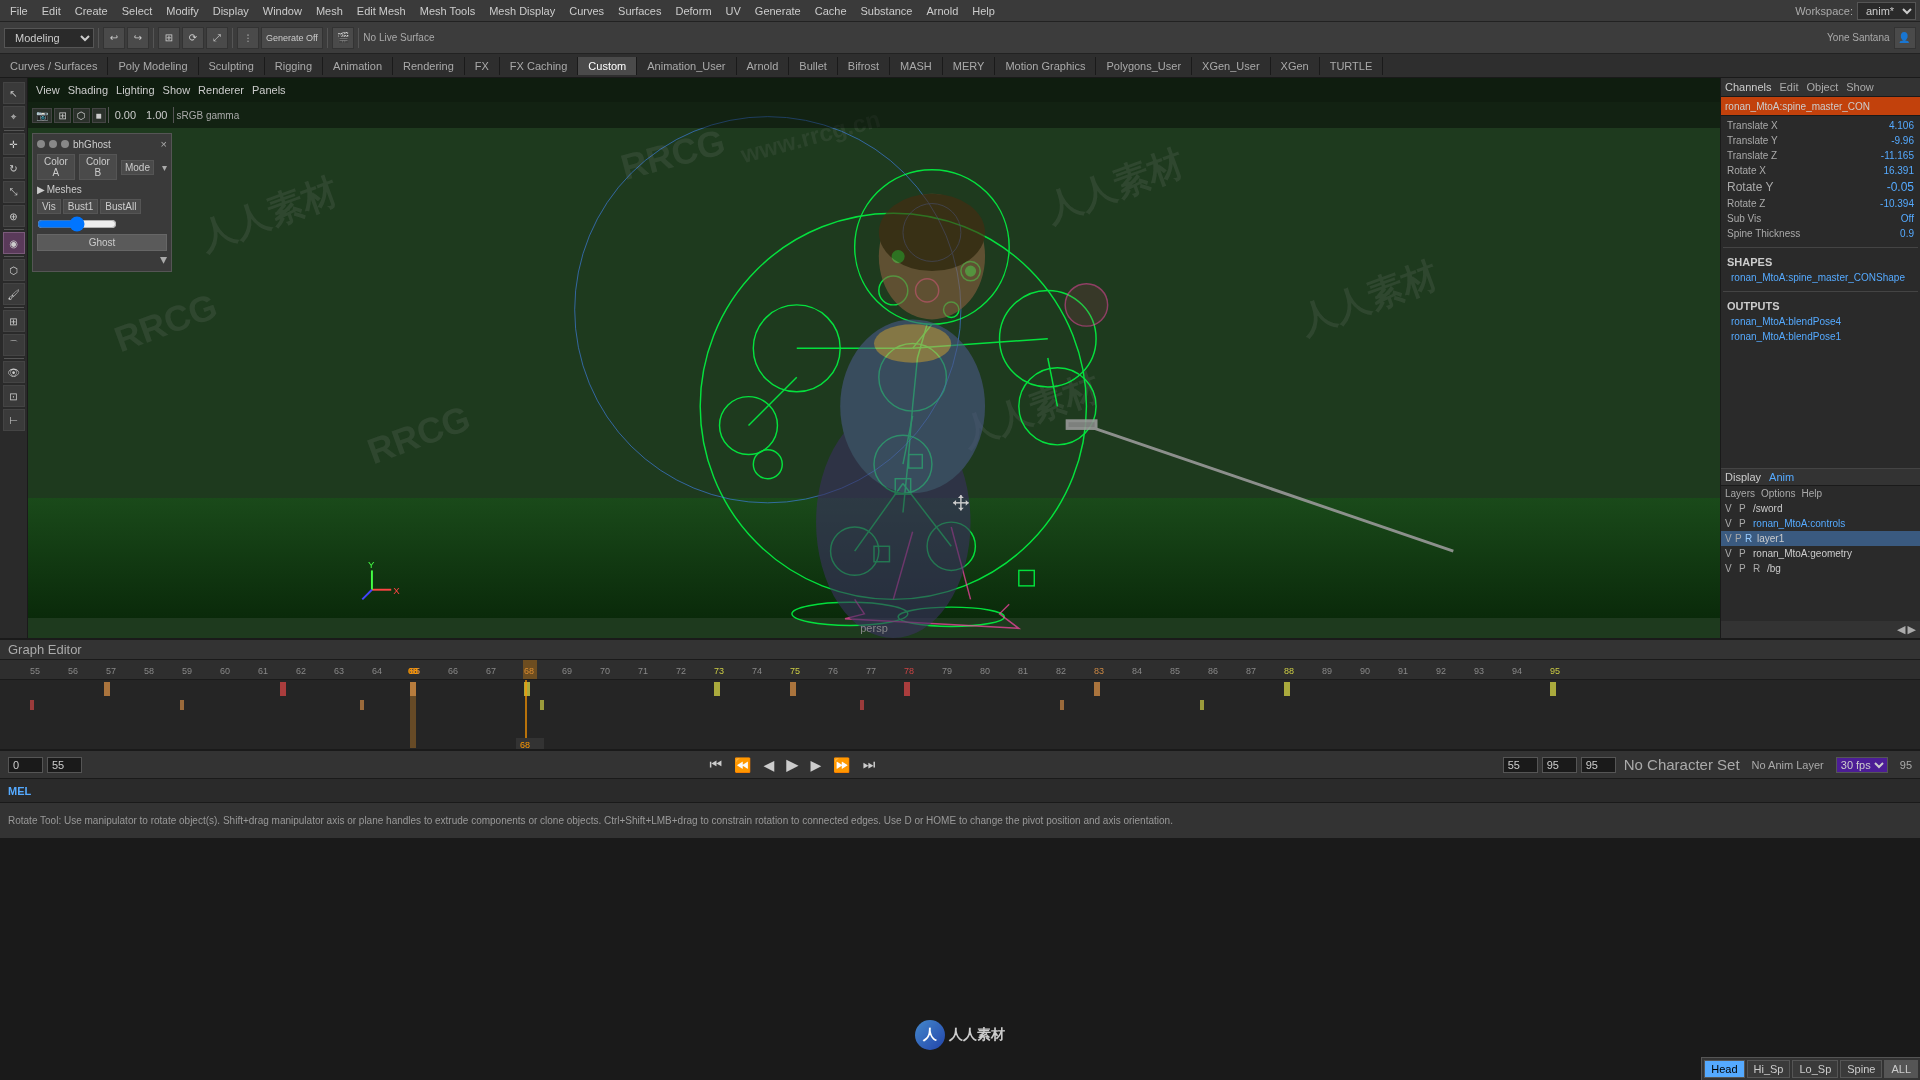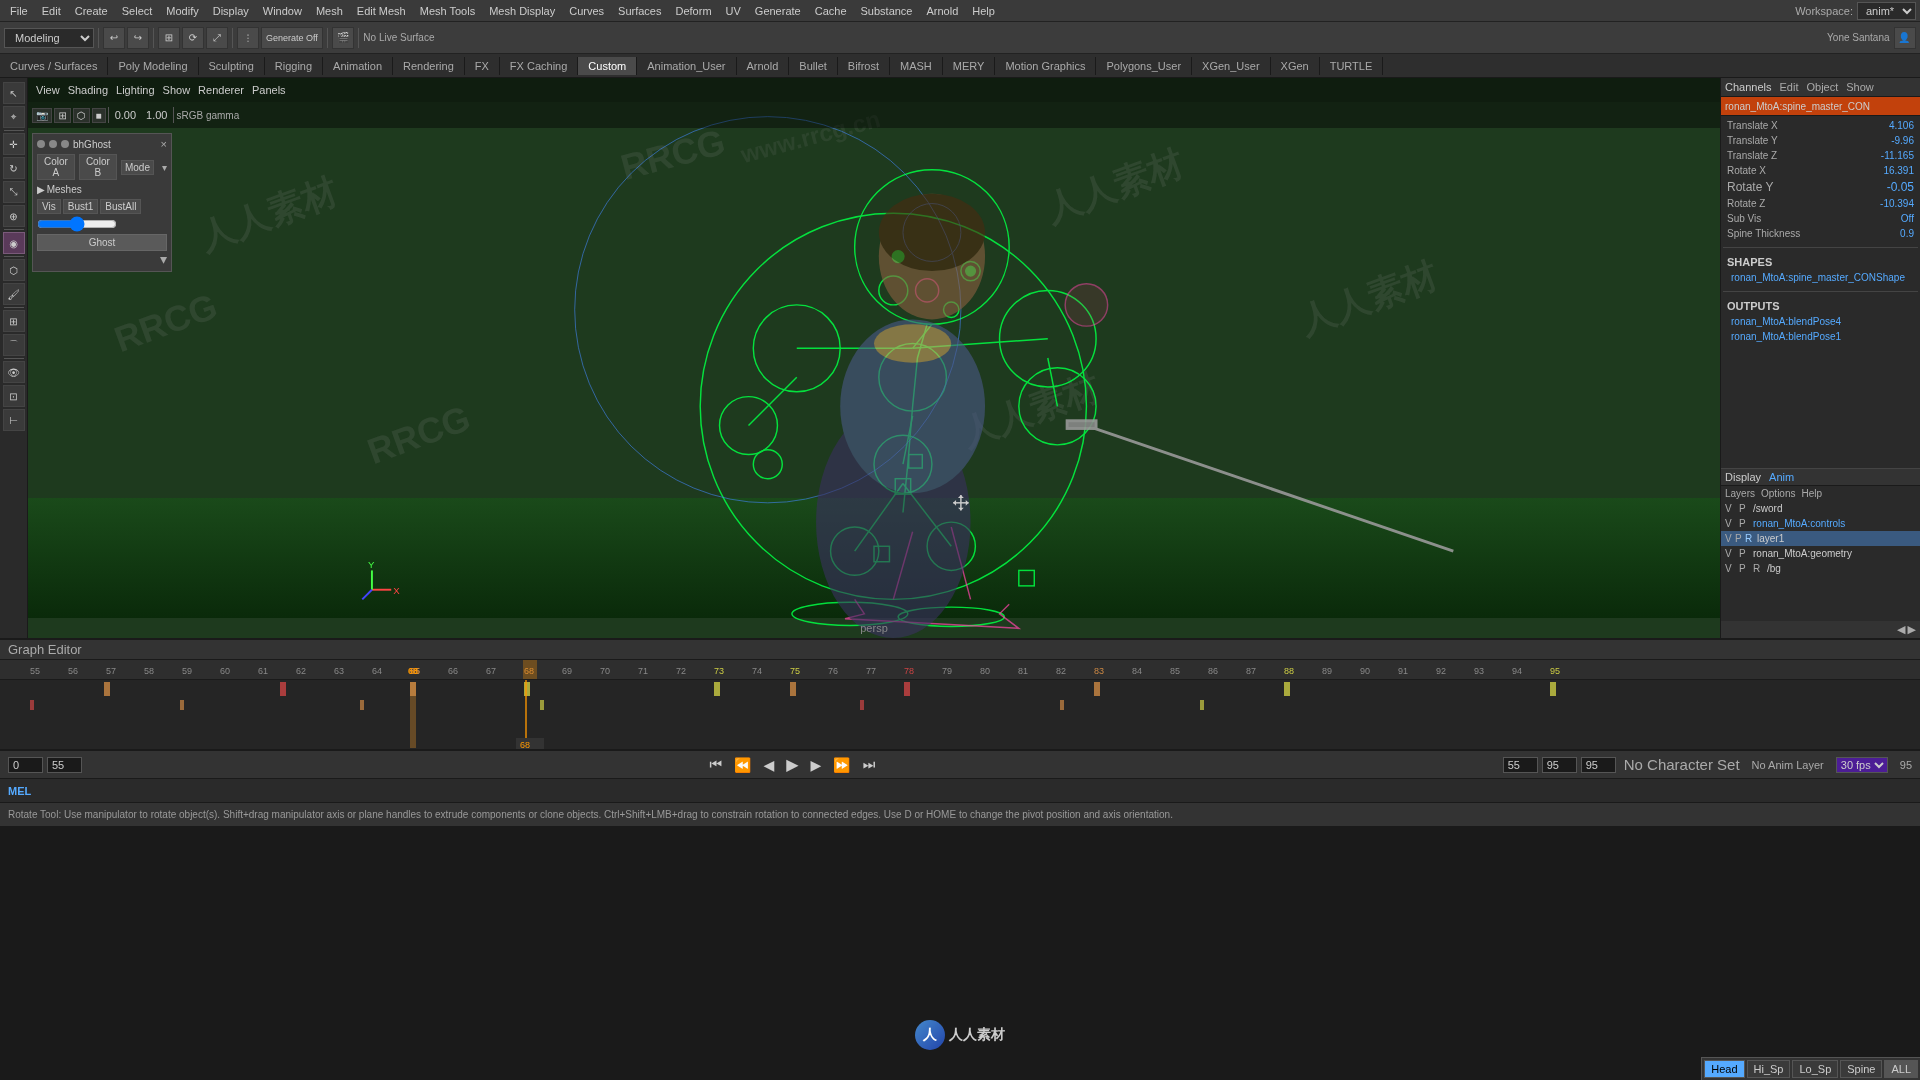--- a/index.html
+++ b/index.html
@@ -50,21 +50,21 @@
     .color-btn { font-size: 10px; color: #ccc; cursor: pointer; padding: 1px 3px; background: #4a4a4a; border: 1px solid #555; }
     .ghost-section { margin-bottom: 4px; }
     .ghost-section-title { display: flex; align-items: center; gap: 2px; font-size: 10px; color: #ccc; cursor: pointer; }
     .ghost-buttons { display: flex; gap: 2px; margin-top: 2px; }
     .ghost-btn { font-size: 10px; padding: 1px 4px; background: #4a4a4a; border: 1px solid #555; color: #ccc; cursor: pointer; }
     .ghost-slider { display: flex; align-items: center; gap: 4px; margin-top: 2px; }
     .ghost-slider input { width: 60px; }
     .ghost-main-btn { width: 100%; margin-top: 2px; background: #5a5a5a; border: 1px solid #666; color: #ccc; padding: 2px; font-size: 10px; cursor: pointer; text-align: center; }
     #mel-bar { height: 24px; background: #2a2a2a; display: flex; align-items: center; padding: 0 8px; font-size: 11px; color: #aaa; border-top: 1px solid #1a1a1a; gap: 8px; }
     .mel-label { color: #5af; font-weight: bold; }
-    #help-bar { height: 24px; background: #333; display: flex; align-items: center; padding: 0 8px; font-size: 10px; color: #999; border-top: 1px solid #1a1a1a; }
+    #help-bar { height: 36px; background: #333; display: flex; align-items: center; padding: 0 8px; font-size: 10px; color: #999; border-top: 1px solid #1a1a1a; }
 
     
     #body-buttons { display: flex; align-items: center; gap: 2px; padding: 2px; position: fixed; bottom: 0; right: 0; background: #333; border-top: 1px solid #555; border-left: 1px solid #555; }
     .body-btn { padding: 2px 6px; font-size: 11px; cursor: pointer; border: 1px solid #555; }
     .body-btn.active { background: #5af; color: #000; }
     .body-btn:not(.active) { background: #3a3a3a; color: #ccc; }
 
     
     #char-svg { position: absolute; top: 0; left: 0; width: 100%; height: 100%; pointer-events: none; }
 

